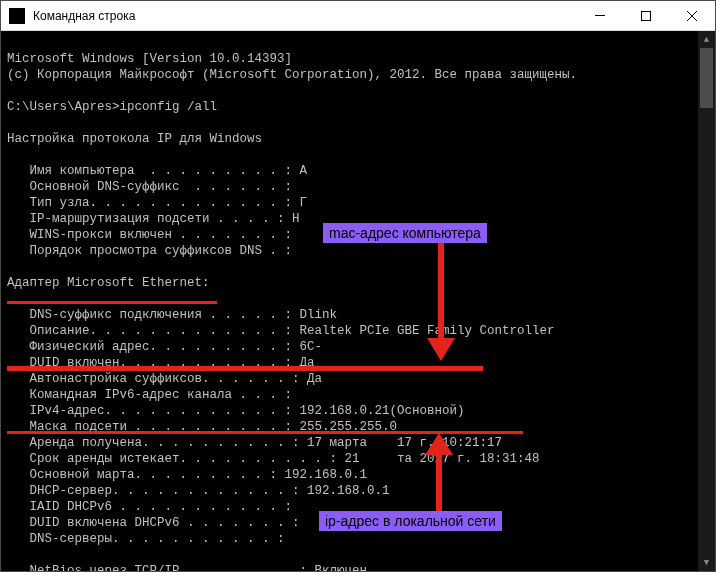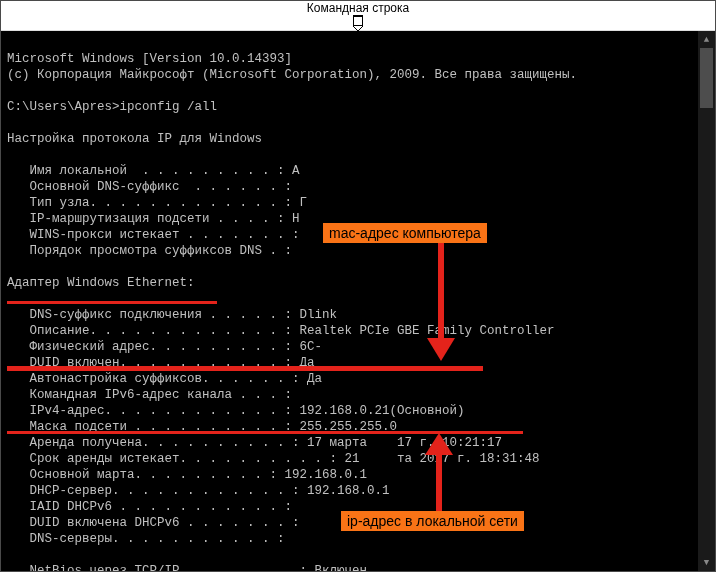--- a/index.html
+++ b/index.html
@@ -17,21 +17,20 @@
   display: flex;
   flex-direction: column;
   position: relative;
 }
 .titlebar {
   height: 30px;
   background: #fff;
   display: flex;
   align-items: center;
   border-bottom: 1px solid #ddd;
-  flex-direction: column;
 }
 .titlebar-icon {
   width: 16px;
   height: 16px;
   margin: 0 8px;
   background: #000;
 }
 .titlebar-title {
   flex: 1;
   font-family: 'Segoe UI', Tahoma, sans-serif;
@@ -90,21 +89,21 @@
   justify-content: center;
   color: #888;
   font-size: 9px;
 }
 .scrollbar-arrow.up { top: 0; }
 .scrollbar-arrow.down { bottom: 0; }
 
 
 .annotation-label {
   position: absolute;
-  background: #f97316;
+  background: #8b5cf6;
   color: #000;
   font-family: Arial, sans-serif;
   font-size: 14px;
   padding: 2px 6px;
   z-index: 10;
 }
 .underline-red {
   position: absolute;
   height: 3px;
   background: #e4231b;
@@ -135,34 +134,34 @@
     <div class="titlebar-btn close">
       <svg width="10" height="10">
           <line x1="0" y1="0" x2="10" y2="10" stroke="#000"></line>
           <line x1="10" y1="0" x2="0" y2="10" stroke="#000"></line>
         </svg>
     </div>
   </div>
 
   <div class="terminal">
 <span>Microsoft Windows [Version 10.0.14393]</span>
-<span>(c) Корпорация Майкрософт (Microsoft Corporation), 2009. Все права защищены.</span>
+<span>(c) Корпорация Майкрософт (Microsoft Corporation), 2012. Все права защищены.</span>
 
 <span>C:\Users\Apres&gt;ipconfig /all</span>
 
 <span>Настройка протокола IP для Windows</span>
 
-<span>   Имя локальной  . . . . . . . . . : A</span>
+<span>   Имя компьютера  . . . . . . . . . : A</span>
 <span>   Основной DNS-суффикс  . . . . . . :</span>
 <span>   Тип узла. . . . . . . . . . . . . : Г</span>
 <span>   IP-маршрутизация подсети . . . . : Н</span>
-<span>   WINS-прокси истекает . . . . . . . :</span>
+<span>   WINS-прокси включен . . . . . . . :</span>
 <span>   Порядок просмотра суффиксов DNS . :</span>
 
-<span>Адаптер Windows Ethernet:</span>
+<span>Адаптер Microsoft Ethernet:</span>
 
 <span>   DNS-суффикс подключения . . . . . : Dlink</span>
 <span>   Описание. . . . . . . . . . . . . : Realtek PCIe GBE Family Controller</span>
 <span>   Физический адрес. . . . . . . . . : 6C-</span>
 <span>   DUID включен. . . . . . . . . . . : Да</span>
 <span>   Автонастройка суффиксов. . . . . . : Да</span>
 <span>   Командная IPv6-адрес канала . . . :</span>
 <span>   IPv4-адрес. . . . . . . . . . . . : 192.168.0.21(Основной)</span>
 <span>   Маска подсети . . . . . . . . . . : 255.255.255.0</span>
 <span>   Аренда получена. . . . . . . . . . : 17 марта    17 г. 10:21:17</span>
@@ -178,21 +177,21 @@
 
   <div class="scrollbar">
     <div class="scrollbar-arrow up">▲</div>
     <div class="scrollbar-track">
       <div class="scrollbar-thumb"></div>
     </div>
     <div class="scrollbar-arrow down">▼</div>
   </div>
 
   <div class="annotation-label" style="left:322px; top:222px;">mac-адрес компьютера</div>
-  <div class="annotation-label" style="left:340px; top:510px;">ip-адрес в локальной сети</div>
+  <div class="annotation-label" style="left:318px; top:510px;">ip-адрес в локальной сети</div>
 
   <div class="underline-red" style="left:6px; top:300px; width:210px;"></div>
   <div class="underline-red" style="left:6px; top:365px; width:476px; height:5px;"></div>
   <div class="underline-red" style="left:6px; top:430px; width:516px;"></div>
 
   <svg class="arrow-svg" style="left:420px; top:242px;" width="40" height="120">
     <line x1="20" y1="0" x2="20" y2="100" stroke="#e4231b" stroke-width="6"></line>
     <polygon points="20,118 6,95 34,95" fill="#e4231b"></polygon>
   </svg>
   <svg class="arrow-svg" style="left:418px; top:432px;" width="40" height="80">

